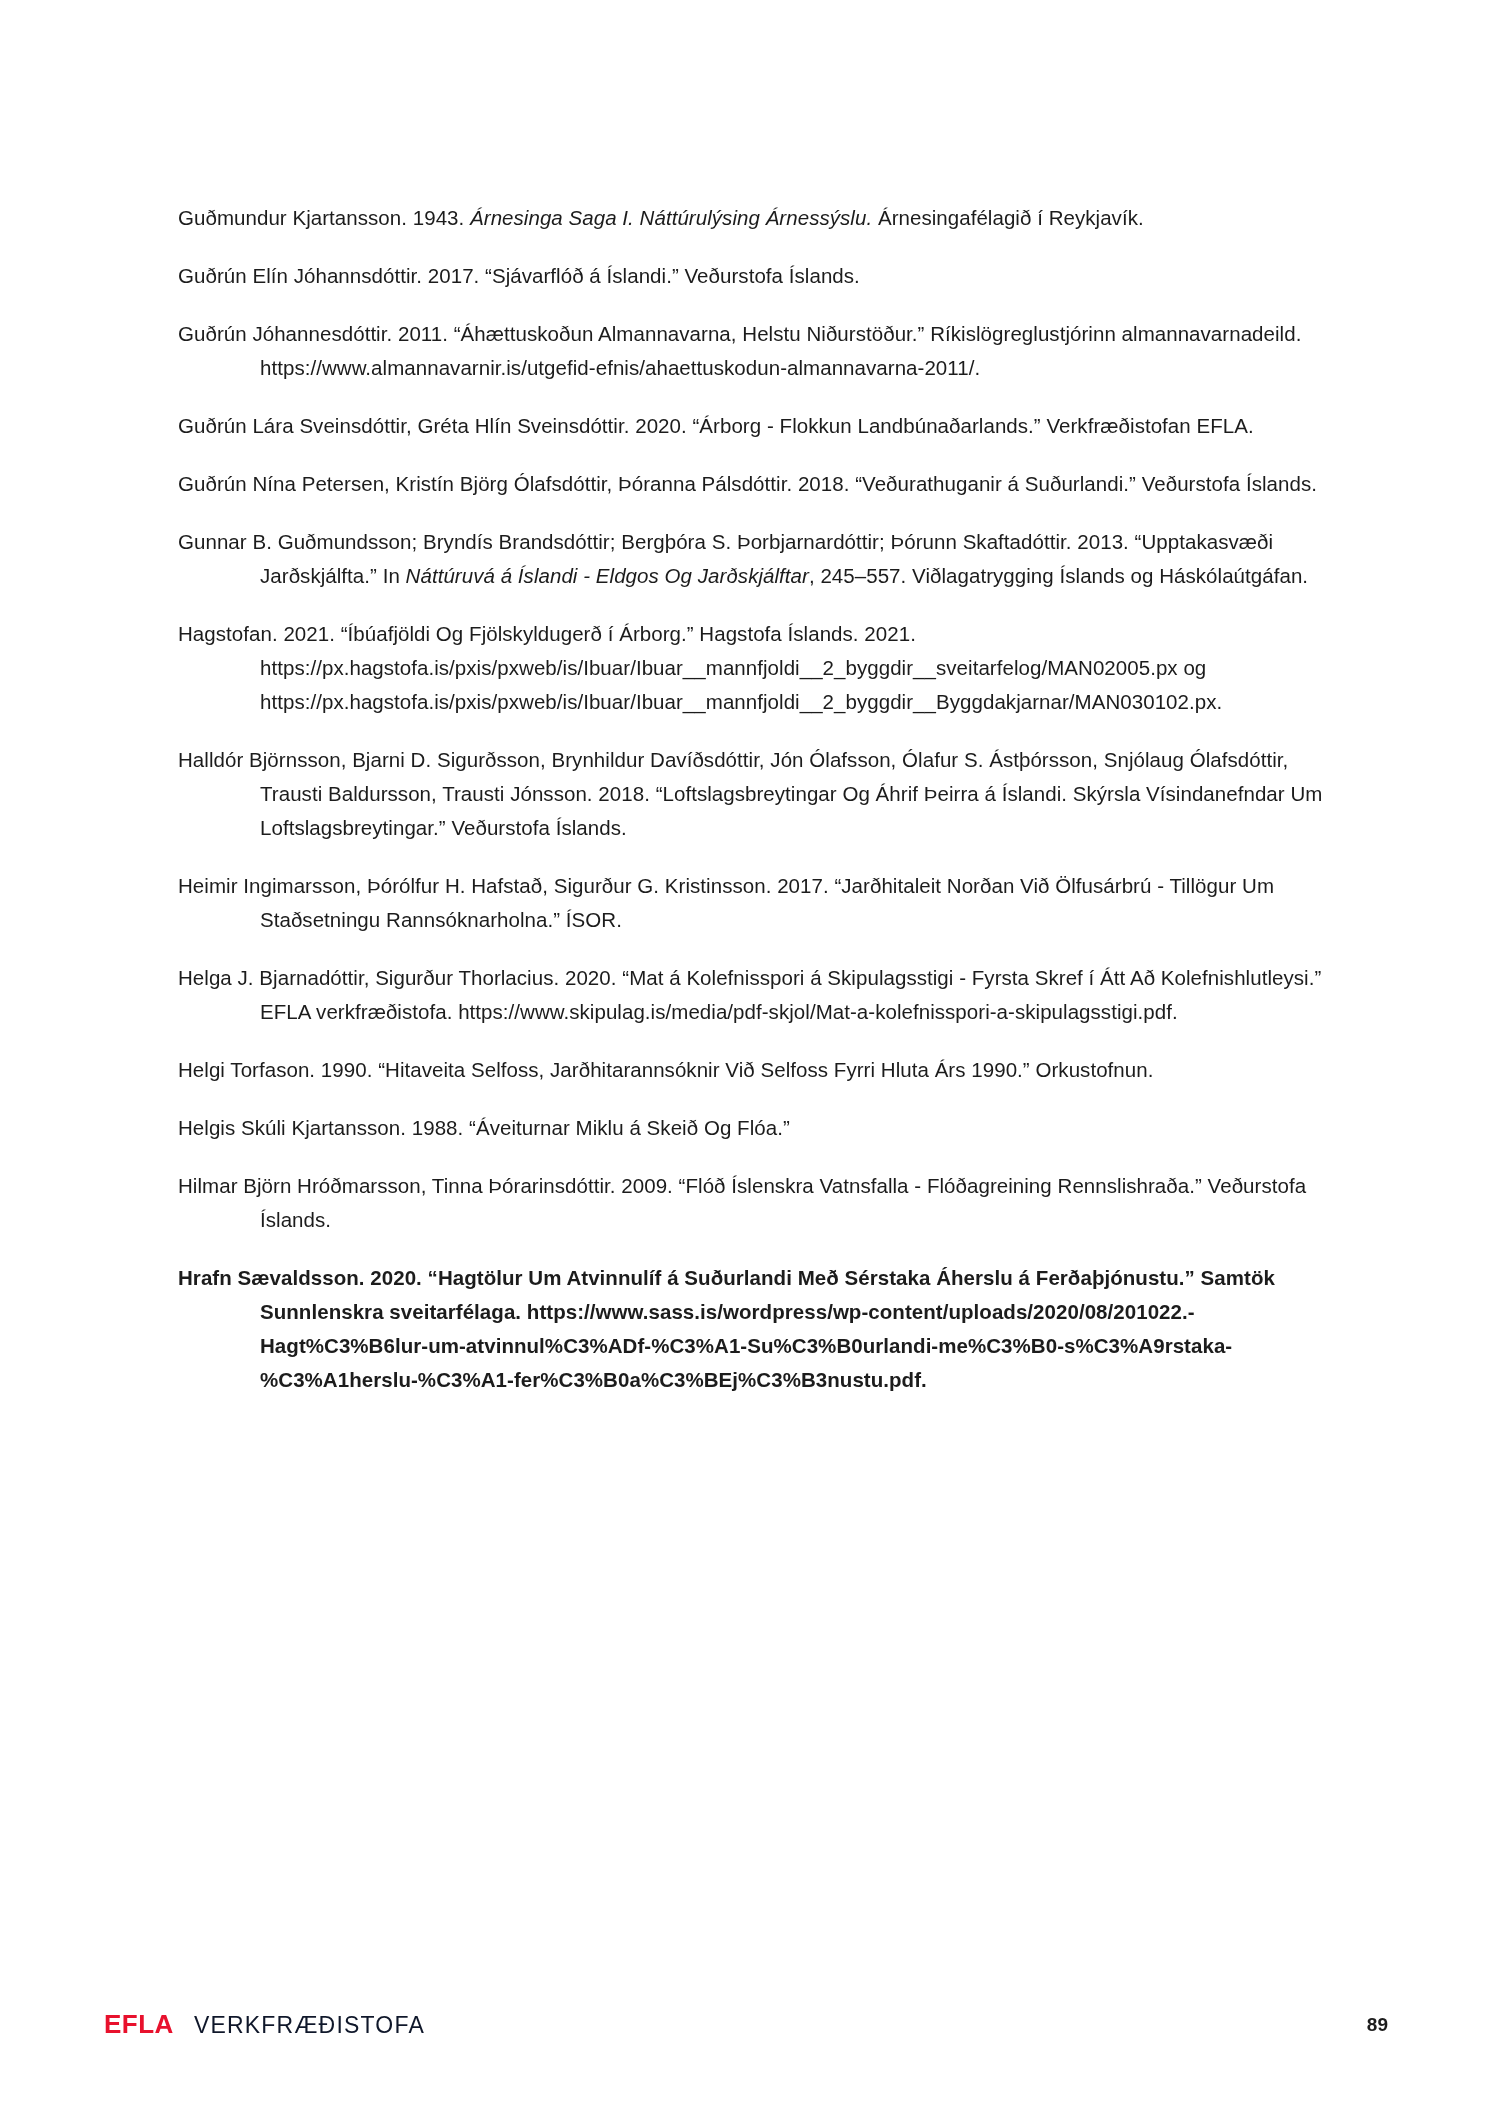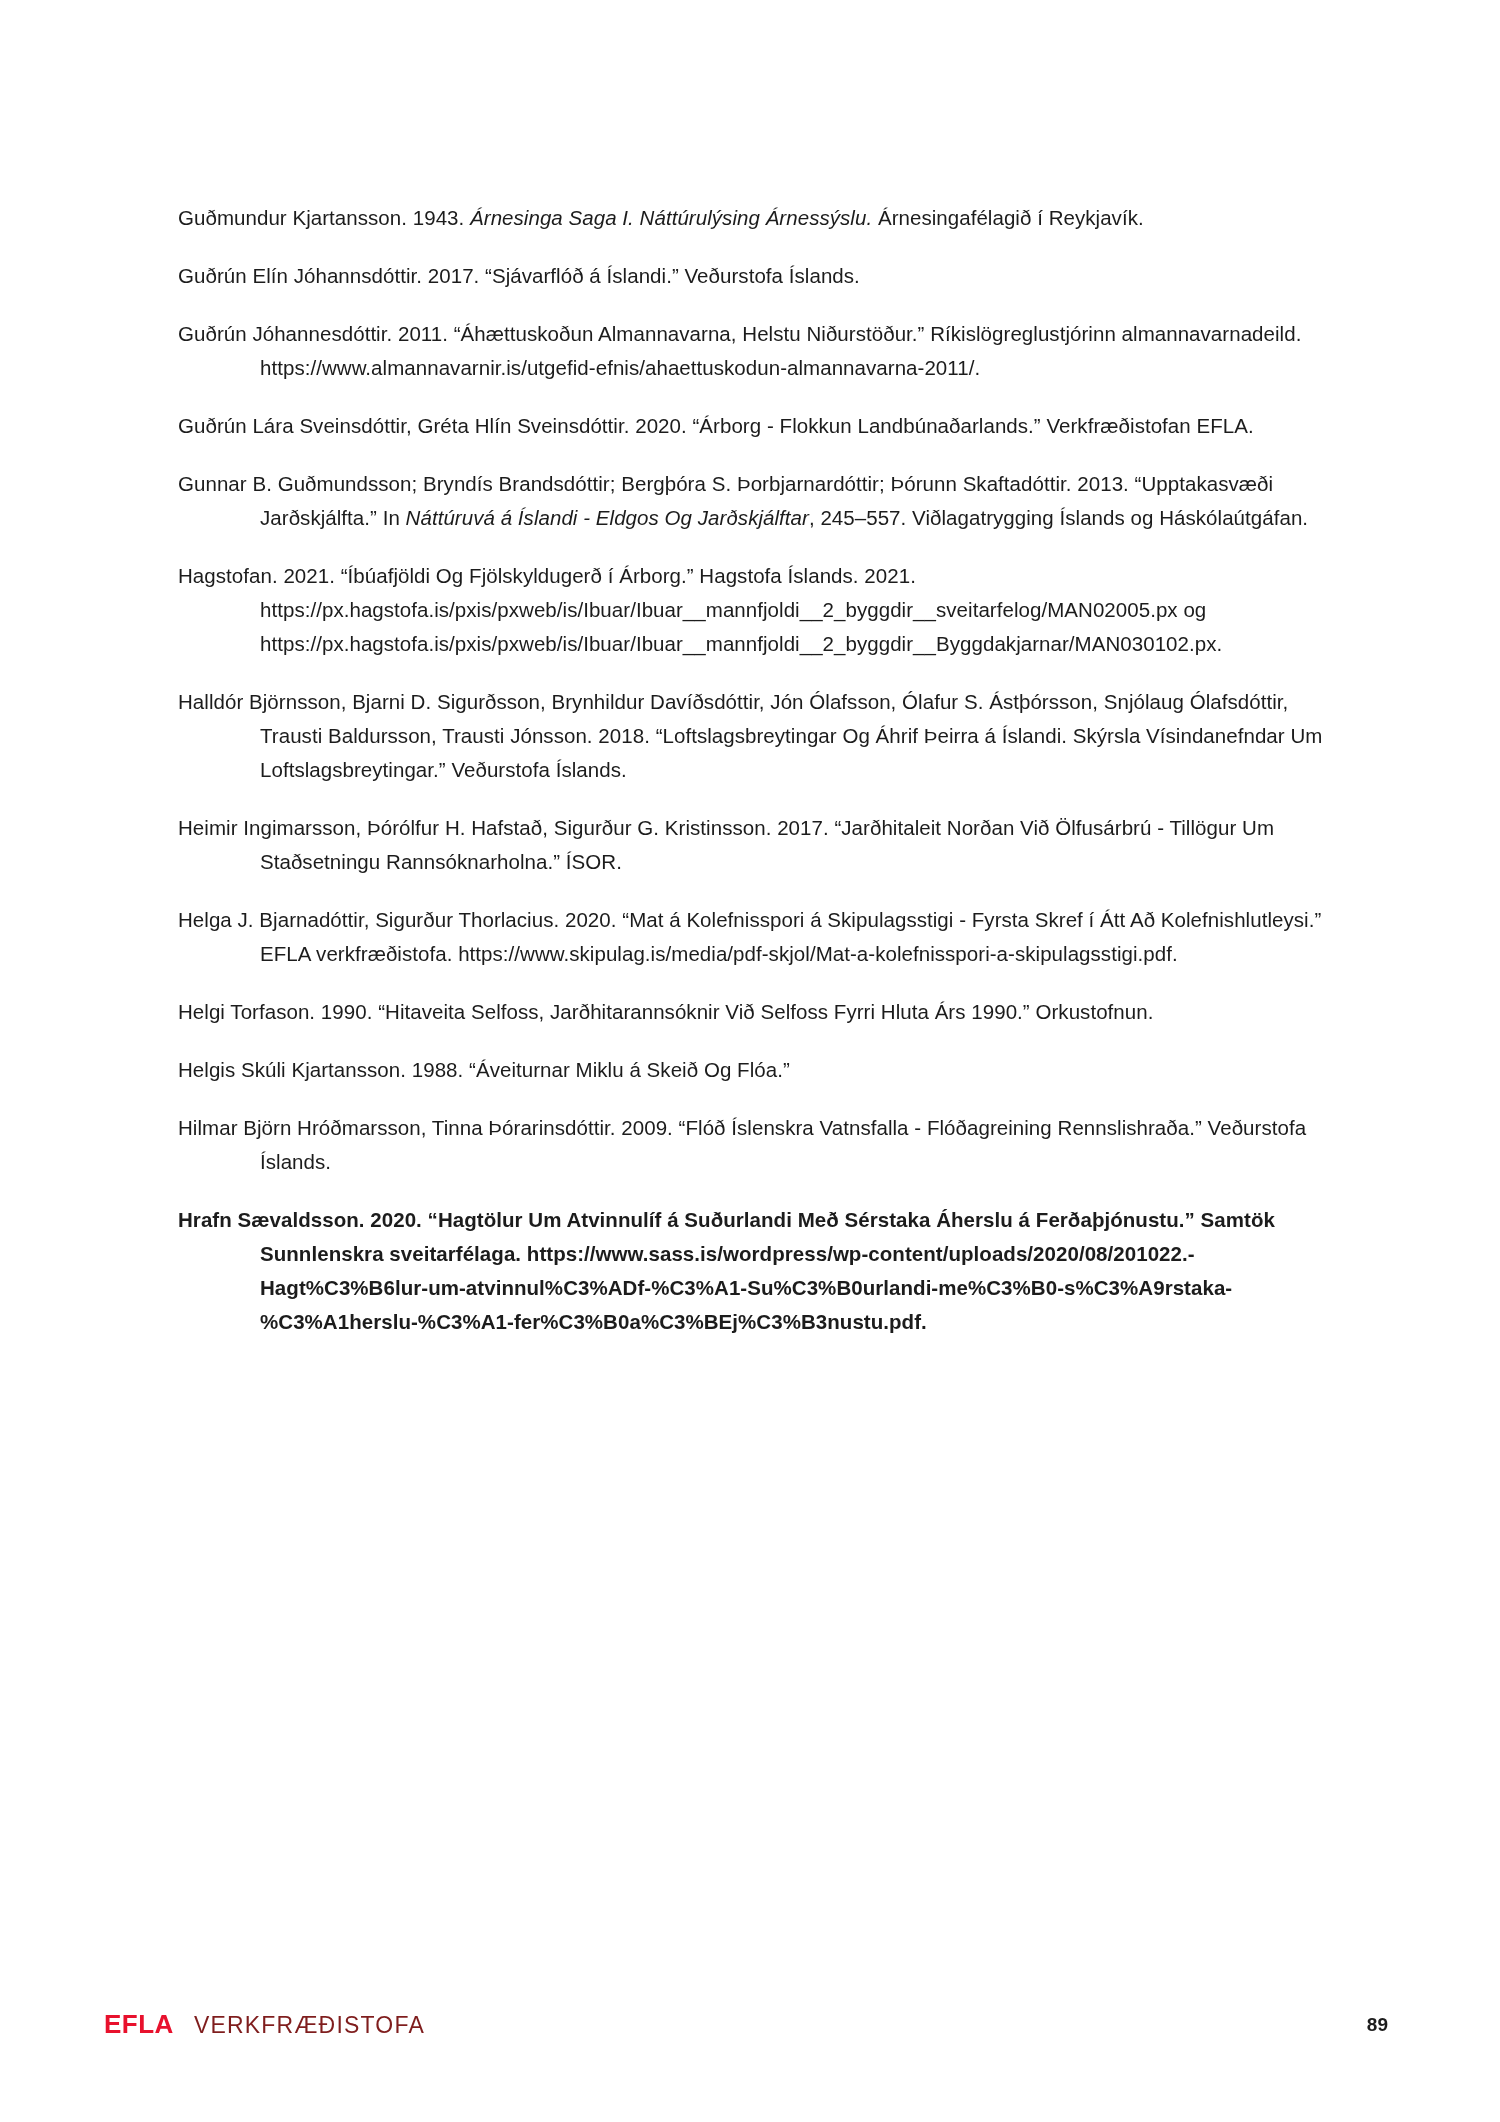--- a/index.html
+++ b/index.html
@@ -57,21 +57,21 @@
     align-items: baseline;
     gap: 20px;
   }
   .logo-efla {
     color: #e8112d;
     font-weight: bold;
     font-size: 26px;
     letter-spacing: 0.5px;
   }
   .logo-word {
-    color: #7f1d1d;
+    color: #0f172a;
     font-size: 23px;
     letter-spacing: 1.2px;
   }
   .page-number {
     position: absolute;
     right: 112px;
     bottom: 86px;
     font-size: 19px;
     font-weight: bold;
     color: #1c1c1c;
@@ -80,20 +80,21 @@
 </head>
 <body>
 
 <div class="page">
 
   <div class="content">
       <p class="ref"><span>Guðmundur Kjartansson. 1943. </span><span class="it">Árnesinga Saga I. Náttúrulýsing Árnessýslu.</span><span> Árnesingafélagið í Reykjavík.</span></p>
       <p class="ref"><span>Guðrún Elín Jóhannsdóttir. 2017. “Sjávarflóð á Íslandi.” Veðurstofa Íslands.</span></p>
       <p class="ref"><span>Guðrún Jóhannesdóttir. 2011. “Áhættuskoðun Almannavarna, Helstu Niðurstöður.” Ríkislögreglustjórinn almannavarnadeild. https://www.almannavarnir.is/utgefid-efnis/ahaettuskodun-almannavarna-2011/.</span></p>
       <p class="ref"><span>Guðrún Lára Sveinsdóttir, Gréta Hlín Sveinsdóttir. 2020. “Árborg - Flokkun Landbúnaðarlands.” Verkfræðistofan EFLA.</span></p>
+      <p class="ref"><span>Guðrún Nína Petersen, Kristín Björg Ólafsdóttir, Þóranna Pálsdóttir. 2018. “Veðurathuganir á Suðurlandi.” Veðurstofa Íslands.</span></p>
       <p class="ref"><span>Gunnar B. Guðmundsson; Bryndís Brandsdóttir; Bergþóra S. Þorbjarnardóttir; Þórunn Skaftadóttir. 2013. “Upptakasvæði Jarðskjálfta.” In </span><span class="it">Náttúruvá á Íslandi - Eldgos Og Jarðskjálftar</span><span>, 245–557. Viðlagatrygging Íslands og Háskólaútgáfan.</span></p>
       <p class="ref"><span>Hagstofan. 2021. “Íbúafjöldi Og Fjölskyldugerð í Árborg.” Hagstofa Íslands. 2021. https://px.hagstofa.is/pxis/pxweb/is/Ibuar/Ibuar__mannfjoldi__2_byggdir__sveitarfelog/MAN02005.px  og https://px.hagstofa.is/pxis/pxweb/is/Ibuar/Ibuar__mannfjoldi__2_byggdir__Byggdakjarnar/MAN030102.px.</span></p>
       <p class="ref"><span>Halldór Björnsson, Bjarni D. Sigurðsson, Brynhildur Davíðsdóttir, Jón Ólafsson, Ólafur S. Ástþórsson, Snjólaug Ólafsdóttir, Trausti Baldursson, Trausti Jónsson. 2018. “Loftslagsbreytingar Og Áhrif Þeirra á Íslandi. Skýrsla Vísindanefndar Um Loftslagsbreytingar.” Veðurstofa Íslands.</span></p>
       <p class="ref"><span>Heimir Ingimarsson, Þórólfur H. Hafstað, Sigurður G. Kristinsson. 2017. “Jarðhitaleit Norðan Við Ölfusárbrú - Tillögur Um Staðsetningu Rannsóknarholna.” ÍSOR.</span></p>
       <p class="ref"><span>Helga J. Bjarnadóttir, Sigurður Thorlacius. 2020. “Mat á Kolefnisspori á Skipulagsstigi - Fyrsta Skref í Átt Að Kolefnishlutleysi.” EFLA verkfræðistofa. https://www.skipulag.is/media/pdf-skjol/Mat-a-kolefnisspori-a-skipulagsstigi.pdf.</span></p>
       <p class="ref"><span>Helgi Torfason. 1990. “Hitaveita Selfoss, Jarðhitarannsóknir Við Selfoss Fyrri Hluta Árs 1990.” Orkustofnun.</span></p>
       <p class="ref"><span>Helgis Skúli Kjartansson. 1988. “Áveiturnar Miklu á Skeið Og Flóa.”</span></p>
       <p class="ref"><span>Hilmar Björn Hróðmarsson, Tinna Þórarinsdóttir. 2009. “Flóð Íslenskra Vatnsfalla - Flóðagreining Rennslishraða.” Veðurstofa Íslands.</span></p>
       <p class="ref"><span>Hrafn Sævaldsson. 2020. “Hagtölur Um Atvinnulíf á Suðurlandi Með Sérstaka Áherslu á Ferðaþjónustu.” Samtök Sunnlenskra sveitarfélaga. https://www.sass.is/wordpress/wp-content/uploads/2020/08/201022.-Hagt%C3%B6lur-um-atvinnul%C3%ADf-%C3%A1-Su%C3%B0urlandi-me%C3%B0-s%C3%A9rstaka-%C3%A1herslu-%C3%A1-fer%C3%B0a%C3%BEj%C3%B3nustu.pdf.</span></p>
     </div>

